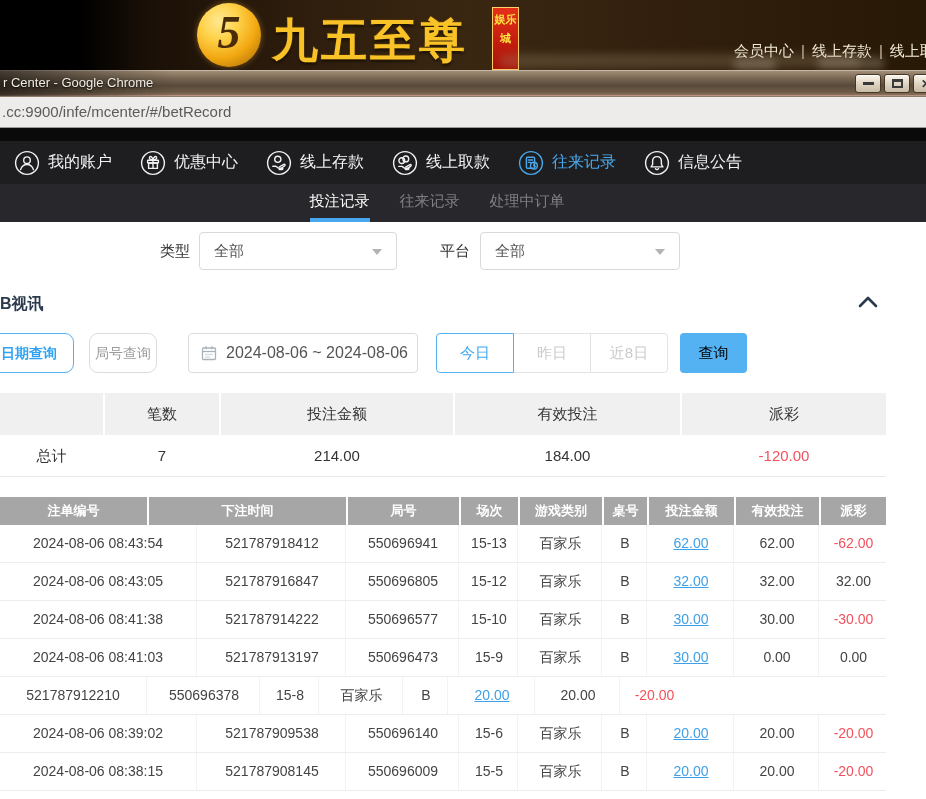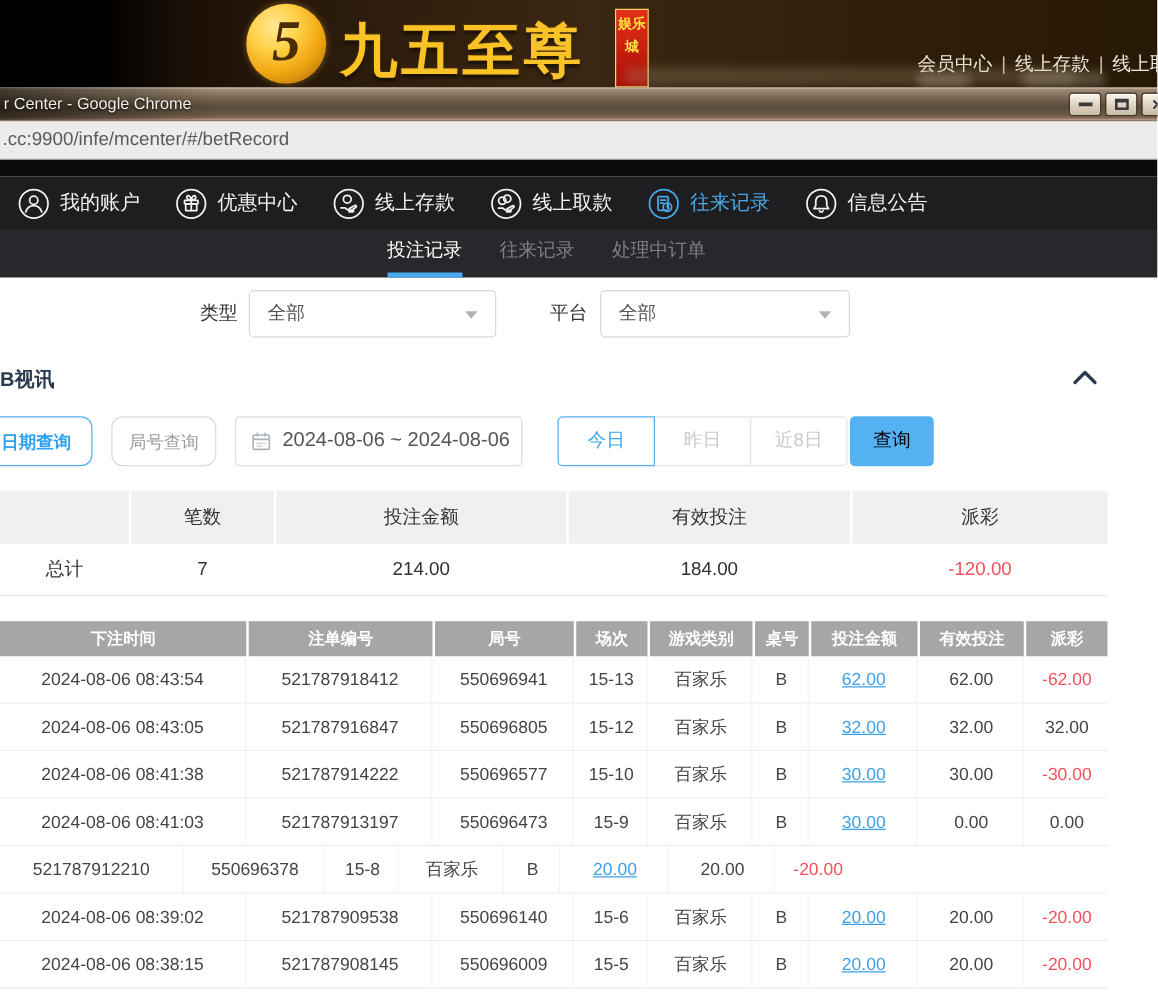--- a/index.html
+++ b/index.html
@@ -116,33 +116,33 @@
     position:absolute; left:0; top:294px; font-size:16px; font-weight:bold; color:#2c3a4d; white-space:nowrap;
   }
   .collapse-btn { position:absolute; left:856px; top:294px; width:26px; height:18px; cursor:pointer; }
 
   
   .qbtn {
     position:absolute; top:333px; height:40px; background:#fff; text-align:center;
     font-size:14px; line-height:38px; cursor:pointer;
   }
   .btn-datequery { left:-16px; width:90px; border:1px solid #54b2f3; border-radius:9px; color:#2fa3f2; font-weight:bold; }
-  .btn-roundquery{ left:89px;  width:84px; border:1px solid #dcdcdc; border-radius:9px; color:#9b9b9b; }
+  .btn-roundquery{ left:89px;  width:68px; border:1px solid #dcdcdc; border-radius:9px; color:#9b9b9b; }
   .date-input {
     position:absolute; left:188px; top:333px; width:230px; height:40px;
     border:1px solid #dcdcdc; border-radius:4px; background:#fff;
     display:flex; align-items:center; padding-left:12px; gap:9px; cursor:pointer;
   }
   .date-input .val { font-size:16px; color:#555; white-space:nowrap; }
   .seg { position:absolute; left:430px; top:333px; height:40px; display:flex; }
   .seg-btn {
     width:78px; height:40px; background:#fff; border:1px solid #e3e3e3; margin-left:-1px;
     color:#cbcbcb; font-size:15px; text-align:center; line-height:38px; cursor:pointer;
   }
-  .seg-btn:first-child { margin-left:16px; border-radius:4px 0 0 4px;text-align:center; }
+  .seg-btn:first-child { margin-left:6px; border-radius:4px 0 0 4px;text-align:center; }
   .seg-btn:last-child { border-radius:0 4px 4px 0; }
   .seg-btn.active { border-color:#54b2f3; color:#3aa7f0; position:relative; z-index:1; }
   .btn-search {
     position:absolute; left:680px; top:333px; width:67px; height:40px;
     background:#54b2f3; border:none; border-radius:4px; color:#000000; font-size:15px;
     text-align:center; line-height:40px; cursor:pointer;
   }
 
   
   .summary { position:absolute; left:0; top:393px; width:886px; }
@@ -325,22 +325,22 @@
       <div class="cell sw0">总计</div>
       <div class="cell sw1">7</div>
       <div class="cell sw2">214.00</div>
       <div class="cell sw3">184.00</div>
       <div class="cell sw4 neg">-120.00</div>
     </div>
 </div>
 
 <div class="bet-table">
   <div class="bt-head" id="bt-head">
+      <div class="cell w1">注单编号</div>
       <div class="cell w0">下注时间</div>
-      <div class="cell w1">注单编号</div>
       <div class="cell w2">局号</div>
       <div class="cell w3">场次</div>
       <div class="cell w4">游戏类别</div>
       <div class="cell w5">桌号</div>
       <div class="cell w6">投注金额</div>
       <div class="cell w7">有效投注</div>
       <div class="cell w8">派彩</div>
     </div>
   <div id="bt-body">
       <div class="trow">

